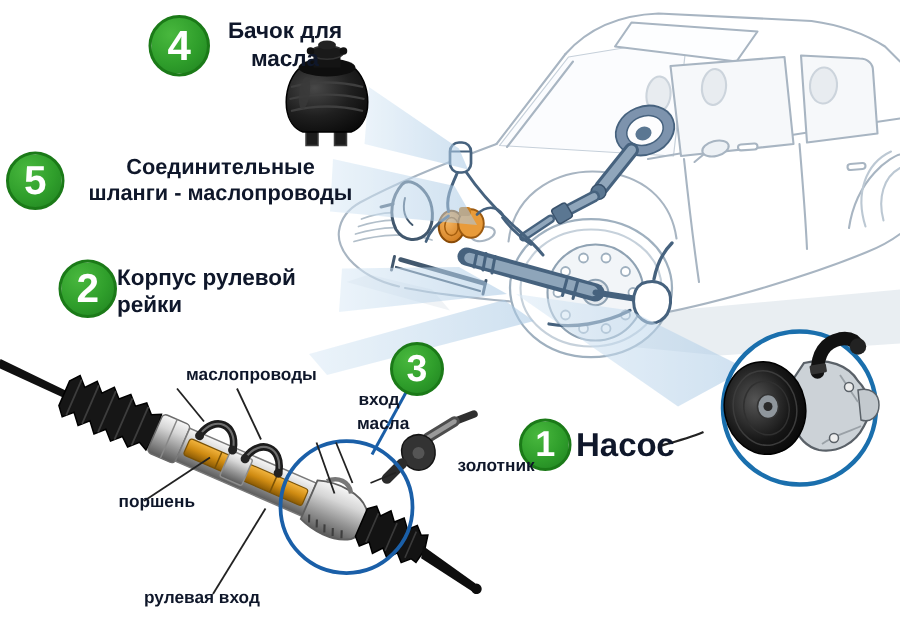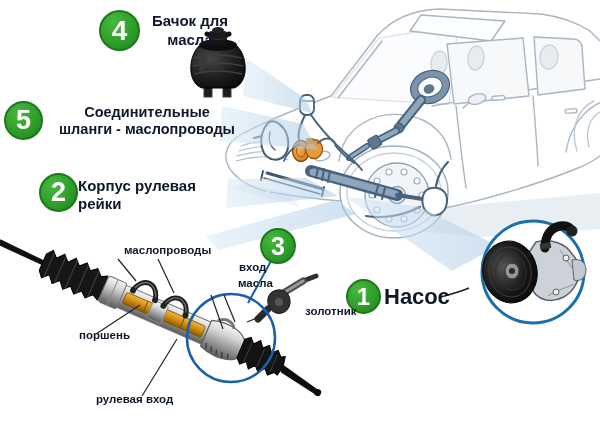--- a/index.html
+++ b/index.html
@@ -283,21 +283,21 @@
 
 <div class="lbl" id="l4">
   <div>Бачок для</div>
   <div>масла</div>
 </div>
 <div class="lbl" id="l5">
   <div>Соединительные</div>
   <div>шланги - маслопроводы</div>
 </div>
 <div class="lbl" id="l2">
-  <div>Корпус рулевая</div>
+  <div>Корпус рулевой</div>
   <div>рейки</div>
 </div>
 <div class="lbl" id="l1">Насос</div>
 
 <div class="lbl sm" id="lm">маслопроводы</div>
 <div class="lbl sm" id="lp">поршень</div>
 <div class="lbl sm" id="lr">рулевая вход</div>
 <div class="lbl sm" id="lin">вход</div>
 <div class="lbl sm" id="lout">масла</div>
 <div class="lbl sm" id="lz">золотник</div>

